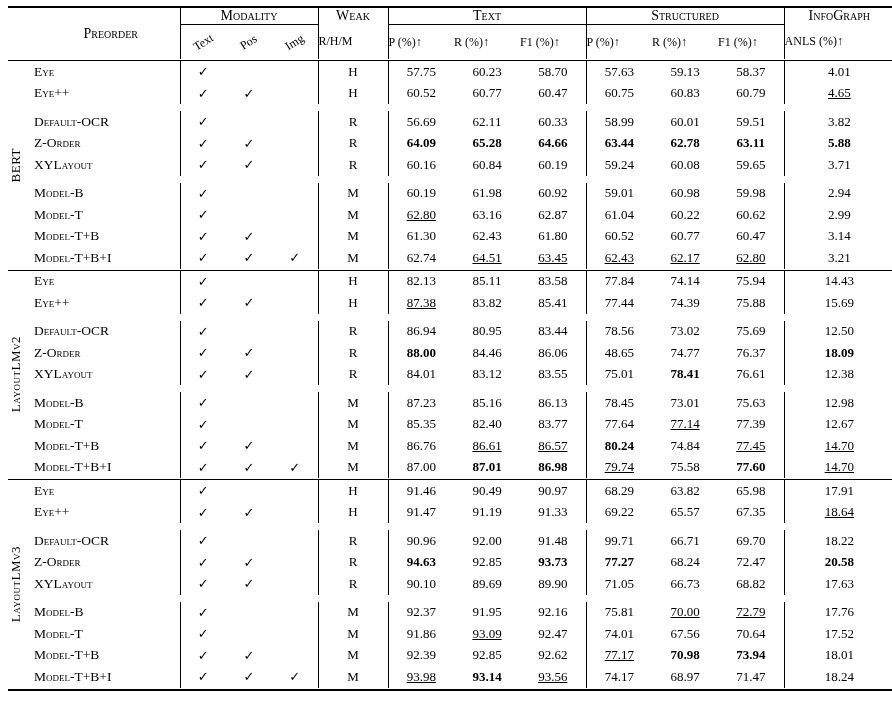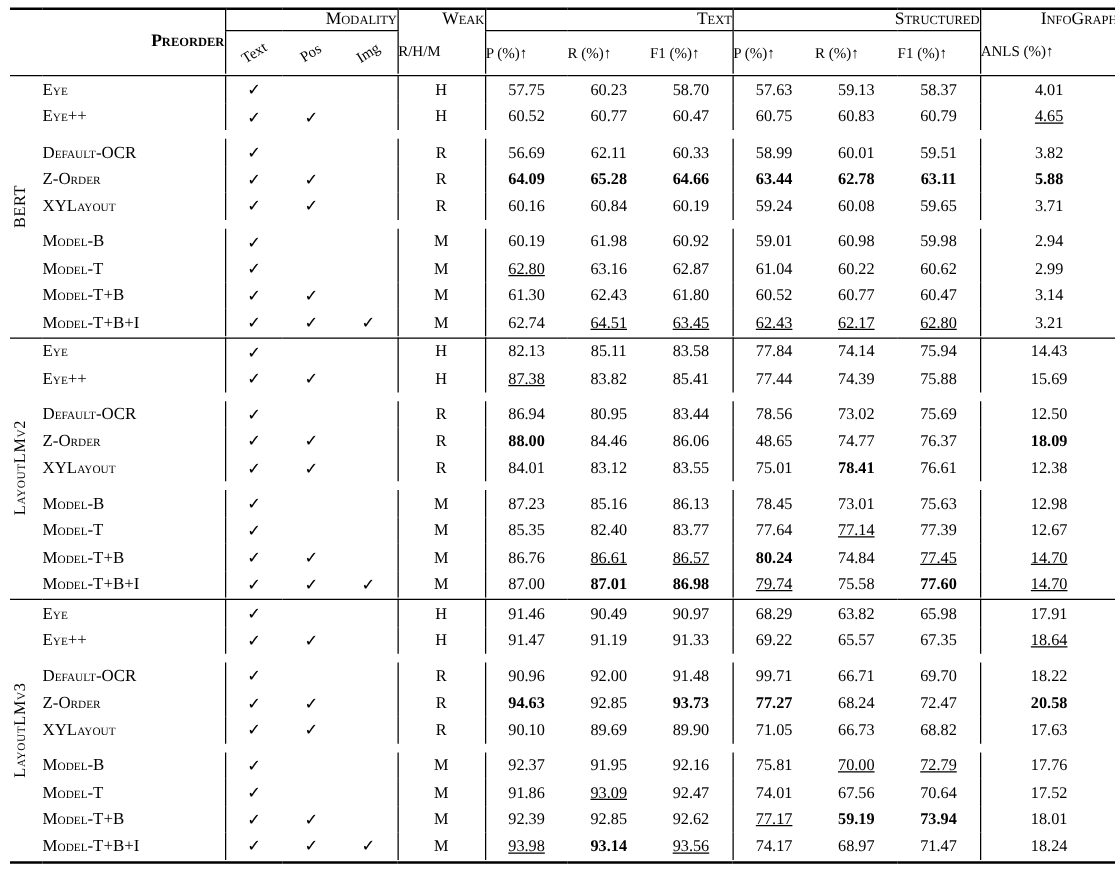--- a/index.html
+++ b/index.html
@@ -28,21 +28,21 @@
     font-size: 13px;
   }
   table.main td, table.main th {
     padding: 0;
     vertical-align: middle;
   }
   
   .rule-top td { border-top: 2px solid #000; }
   .rule-mid td { border-bottom: 1px solid #000; }
   .hdr-group {
-    text-align: right;
+    text-align: center;
     font-variant: small-caps;
     font-size: 14px;
     padding: 5px 0 4px 0;
   }
   .hdr-sub {
     font-size: 12px;
     padding: 3px 0 5px 0;
     white-space: nowrap;
   }
   .rot-label {
@@ -115,21 +115,21 @@
       <col style="width:66px">
       <col style="width:66px">
       <col style="width:66px">
       <col style="width:66px">
       <col style="width:110px">
     </colgroup>
 
     <tbody>
       <tr class="rule-top">
         <td style="border-top:2px solid #000;"></td>
-        <td class="hdr-group" style="text-align:right;padding-left:8px;font-weight:bold;" rowspan="2">Preorder</td>
+        <td class="hdr-group" style="text-align:center;padding-left:8px;" rowspan="2">Preorder</td>
         <td class="hdr-group hdr-underline-modality vsep" colspan="3">Modality</td>
         <td class="hdr-group vsep">Weak</td>
         <td class="hdr-group hdr-underline-modality vsep" colspan="3">Text</td>
         <td class="hdr-group hdr-underline-modality vsep" colspan="3">Structured</td>
         <td class="hdr-group vsep">InfoGraph</td>
       </tr>
       <tr>
         <td></td>
         <td class="hdr-slant-cell vsep">
           <span class="rot-head">Text</span>
@@ -577,21 +577,21 @@
         <tr class="row">
           <td class="methodcell">Model-T+B</td>
           <td class="check vsep">✓</td>
           <td class="check">✓</td>
           <td class="check"></td>
           <td class="typecell vsep">M</td>
           <td class="num vsep">92.39</td>
           <td class="num">92.85</td>
           <td class="num">92.62</td>
           <td class="num u vsep">77.17</td>
-          <td class="num b">59.19</td>
+          <td class="num b">70.98</td>
           <td class="num b">73.94</td>
           <td class="num vsep">18.01</td>
         </tr>
         <tr class="row">
           <td class="methodcell">Model-T+B+I</td>
           <td class="check vsep">✓</td>
           <td class="check">✓</td>
           <td class="check">✓</td>
           <td class="typecell vsep">M</td>
           <td class="num u vsep">93.98</td>

